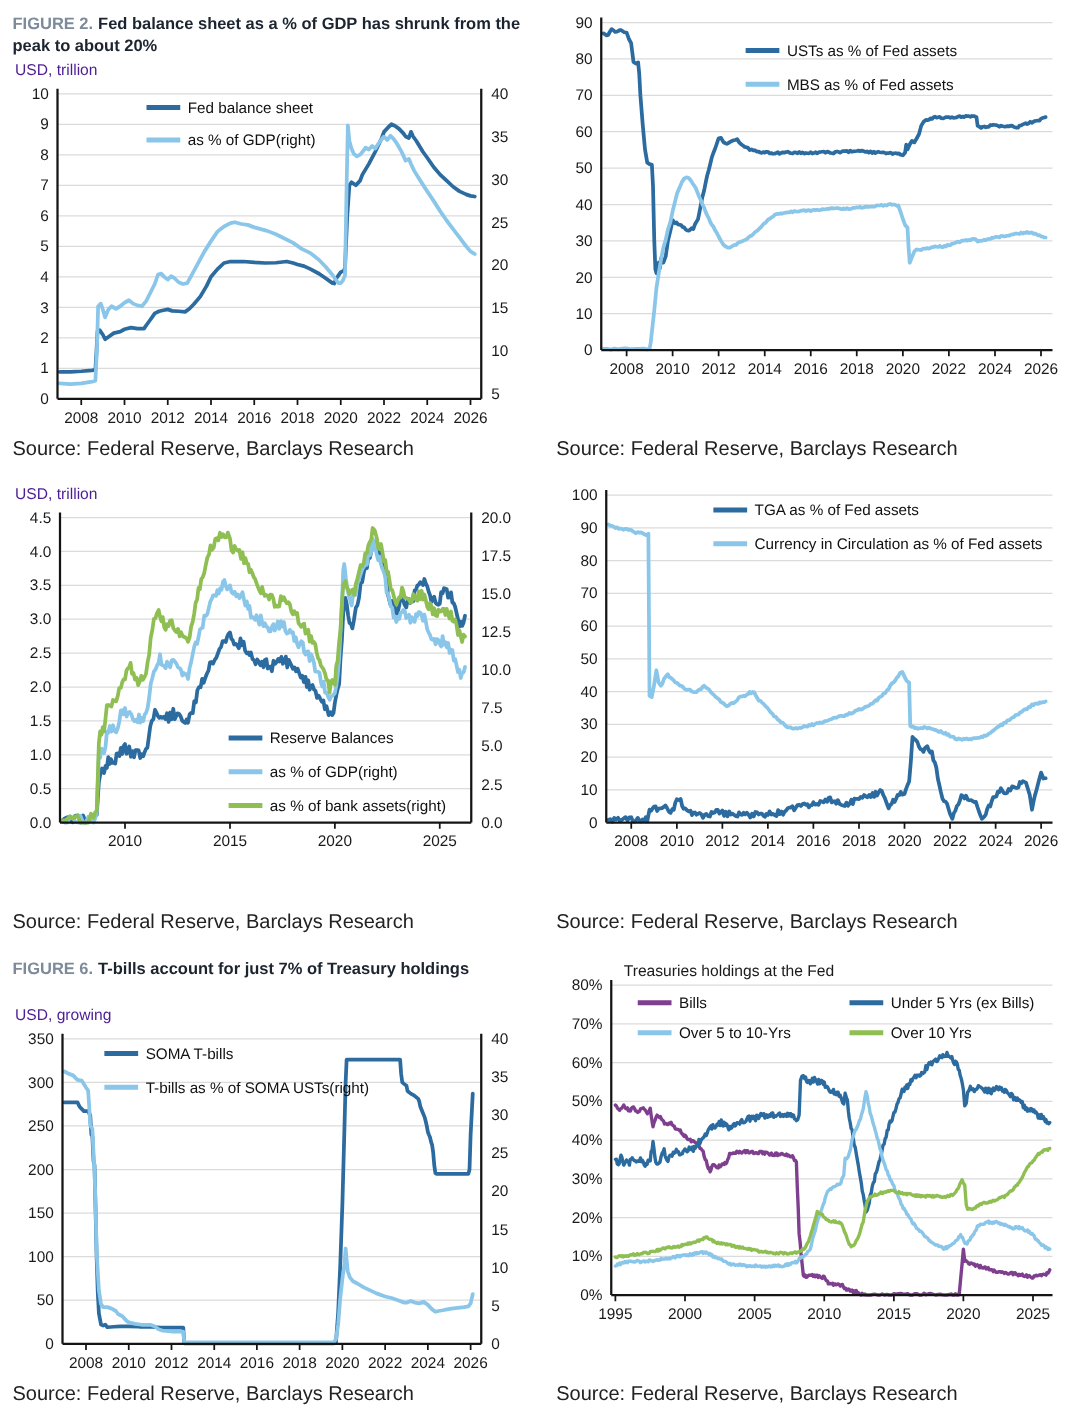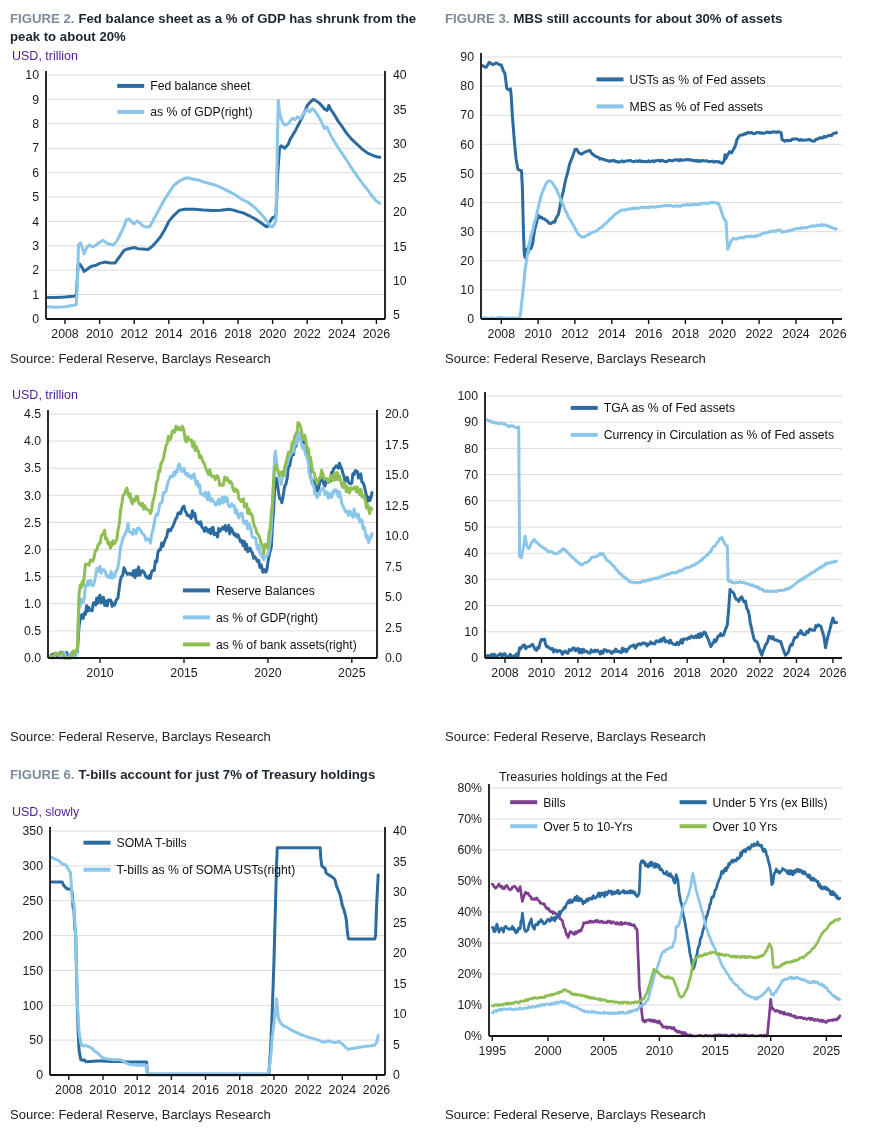--- a/index.html
+++ b/index.html
@@ -7,21 +7,21 @@
   .page{width:798px;height:1134px;background:#fff;display:grid;
         grid-template-columns:435px 435px;grid-template-rows:378px 378px 378px;}
   .panel{box-sizing:border-box;padding:10px 14px 12px 8px;display:flex;flex-direction:column;overflow:hidden;}
   .title{margin:0 0 2px 2px;font-size:13.2px;font-weight:bold;line-height:1.38;min-height:37px;}
   .tprefix{color:#7c8a99;margin-right:4px;}
   .tmain{color:#1c2430;}
   .unit{font-size:12.5px;color:#4c1d95;margin:0 0 0 4px;height:18px;}
   .unit:empty{display:none;height:0;}
   .chart{flex:1 1 auto;min-height:0;}
   .chart svg{display:block;}
-  .source{font-size:13px;color:#222222;margin:6px 0 0 2px;height:15px;}
+  .source{font-size:16px;color:#222222;margin:6px 0 0 2px;height:15px;}
 </style>
 </head>
 <body>
 
 <div class="page">
 
   <section class="panel">
     <h3 class="title"><span class="tprefix">FIGURE 2.</span><span class="tmain">Fed balance sheet as a % of GDP has shrunk from the peak to about 20%</span></h3>
     <div class="unit">USD, trillion</div>
     <div class="chart">
@@ -87,21 +87,20 @@
           <g>
             <line x1="109.2" x2="136.2" y1="44.9" y2="44.9" stroke="#89c6e9" stroke-width="4"></line>
             <text x="142.2" y="49.2" font-size="12.2" fill="#111111">as % of GDP(right)</text>
           </g>
         </svg>
       </div>
     <div class="source">Source: Federal Reserve, Barclays Research</div>
   </section>
 
   <section class="panel">
-    <h3 class="title"><span class="tprefix">FIGURE 3.</span><span class="tmain">MBS still accounts for about 30% of assets</span></h3>
 
     <div class="chart">
         <svg width="413" height="296" viewBox="0 0 413 296">
           <line x1="38" x2="399" y1="240.9" y2="240.9" stroke="#dbdbdb" stroke-width="1"></line>
           <line x1="38" x2="399" y1="211.8" y2="211.8" stroke="#dbdbdb" stroke-width="1"></line>
           <line x1="38" x2="399" y1="182.7" y2="182.7" stroke="#dbdbdb" stroke-width="1"></line>
           <line x1="38" x2="399" y1="153.6" y2="153.6" stroke="#dbdbdb" stroke-width="1"></line>
           <line x1="38" x2="399" y1="124.4" y2="124.4" stroke="#dbdbdb" stroke-width="1"></line>
           <line x1="38" x2="399" y1="95.3" y2="95.3" stroke="#dbdbdb" stroke-width="1"></line>
           <line x1="38" x2="399" y1="66.2" y2="66.2" stroke="#dbdbdb" stroke-width="1"></line>
@@ -274,21 +273,21 @@
             <line x1="127.7" x2="154.7" y1="46.9" y2="46.9" stroke="#89c6e9" stroke-width="4"></line>
             <text x="160.7" y="51.2" font-size="12.2" fill="#111111">Currency in Circulation as % of Fed assets</text>
           </g>
         </svg>
       </div>
     <div class="source">Source: Federal Reserve, Barclays Research</div>
   </section>
 
   <section class="panel">
     <h3 class="title"><span class="tprefix">FIGURE 6.</span><span class="tmain">T-bills account for just 7% of Treasury holdings</span></h3>
-    <div class="unit">USD, slowly</div>
+    <div class="unit">USD, growing</div>
     <div class="chart">
         <svg width="413" height="278" viewBox="0 0 413 278">
           <line x1="42" x2="377" y1="217.1" y2="217.1" stroke="#dbdbdb" stroke-width="1"></line>
           <line x1="42" x2="377" y1="182.3" y2="182.3" stroke="#dbdbdb" stroke-width="1"></line>
           <line x1="42" x2="377" y1="147.4" y2="147.4" stroke="#dbdbdb" stroke-width="1"></line>
           <line x1="42" x2="377" y1="112.6" y2="112.6" stroke="#dbdbdb" stroke-width="1"></line>
           <line x1="42" x2="377" y1="77.7" y2="77.7" stroke="#dbdbdb" stroke-width="1"></line>
           <line x1="42" x2="377" y1="42.9" y2="42.9" stroke="#dbdbdb" stroke-width="1"></line>
           <line x1="42" x2="377" y1="8.0" y2="8.0" stroke="#dbdbdb" stroke-width="1"></line>
           <path d="M43.7,58.9L54.0,58.9L55.7,62.4L59.1,65.9L62.5,65.9L64.2,69.3L65.1,84.7L65.9,86.1L66.8,105.6L67.6,109.1L68.5,147.4L69.3,182.3L70.2,210.2L71.1,227.6L72.8,236.7L74.5,237.4L76.2,236.7L77.9,238.8L83.0,238.4L88.1,238.1L95.0,238.1L103.5,238.4L112.1,238.4L120.6,239.1L129.2,239.1L134.3,239.1L138.6,239.1L139.4,251.7L146.3,251.7L259.1,251.7L260.8,250.6L262.5,227.6L264.2,189.3L265.9,140.5L267.6,77.7L268.5,42.9L269.3,24.7L274.4,24.7L283.0,24.7L291.5,24.7L300.1,24.7L308.6,24.7L312.1,24.7L312.9,35.9L313.8,42.9L315.5,44.3L317.2,45.6L318.0,49.8L320.6,51.9L323.2,53.3L324.9,54.7L326.6,56.1L327.4,58.2L328.3,62.4L330.0,66.6L331.7,70.7L332.6,74.2L333.4,77.7L334.3,82.6L335.1,84.7L336.0,86.8L336.8,90.3L337.7,93.1L338.5,98.6L339.4,109.1L340.3,115.4L341.1,116.1L347.9,116.1L354.8,116.1L361.6,116.1L366.7,116.1L367.6,112.6L368.5,84.7L370.2,51.9" fill="none" stroke="#2b6b9f" stroke-width="3" stroke-linejoin="round" stroke-linecap="round"></path>

